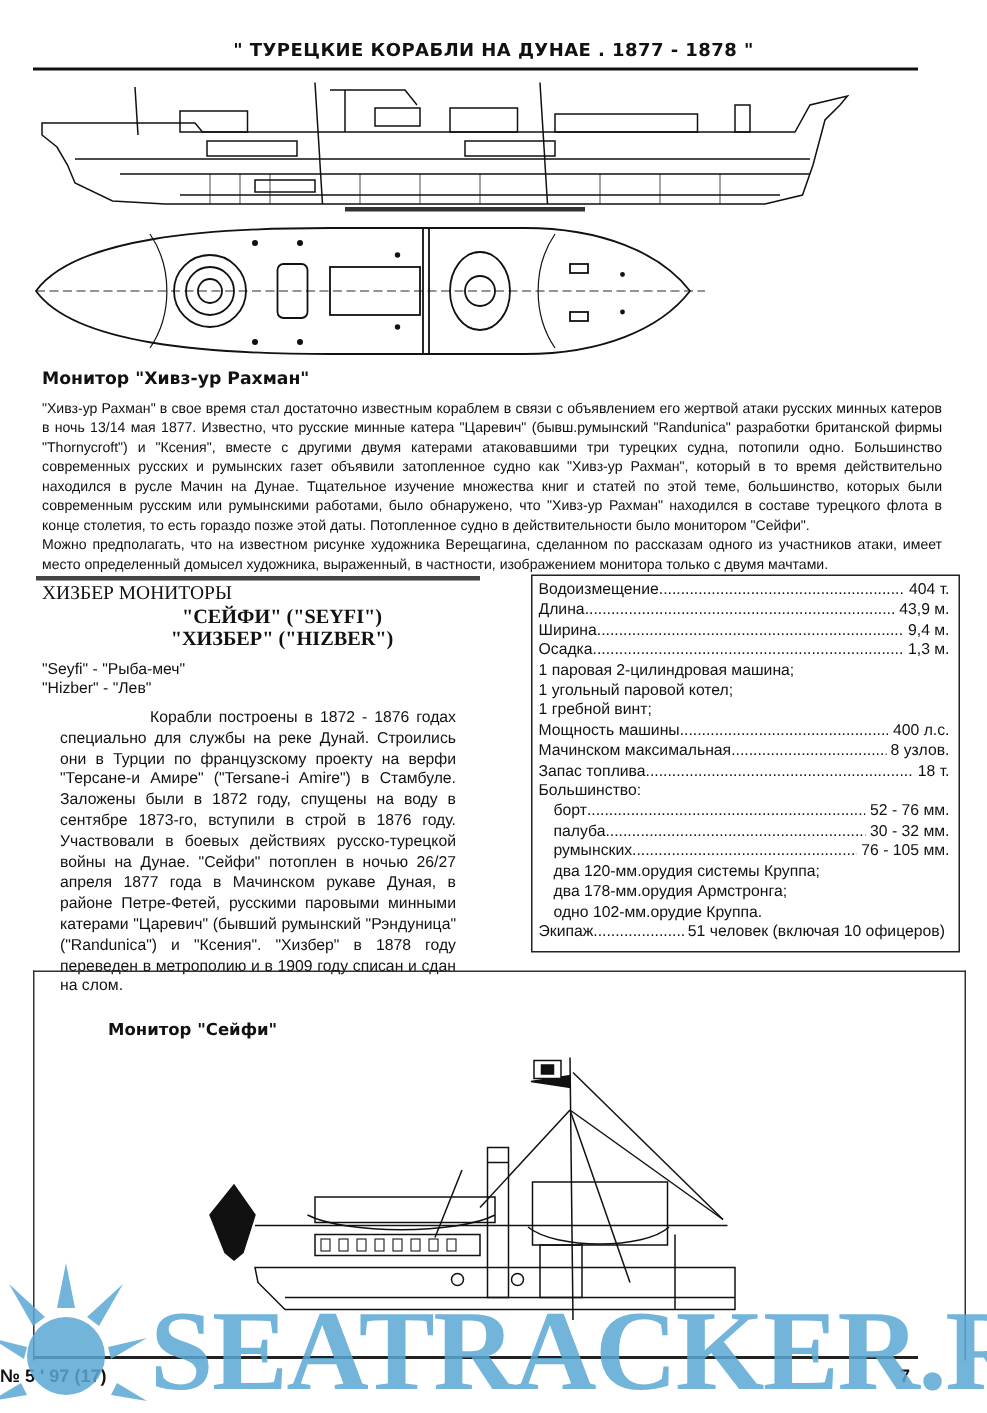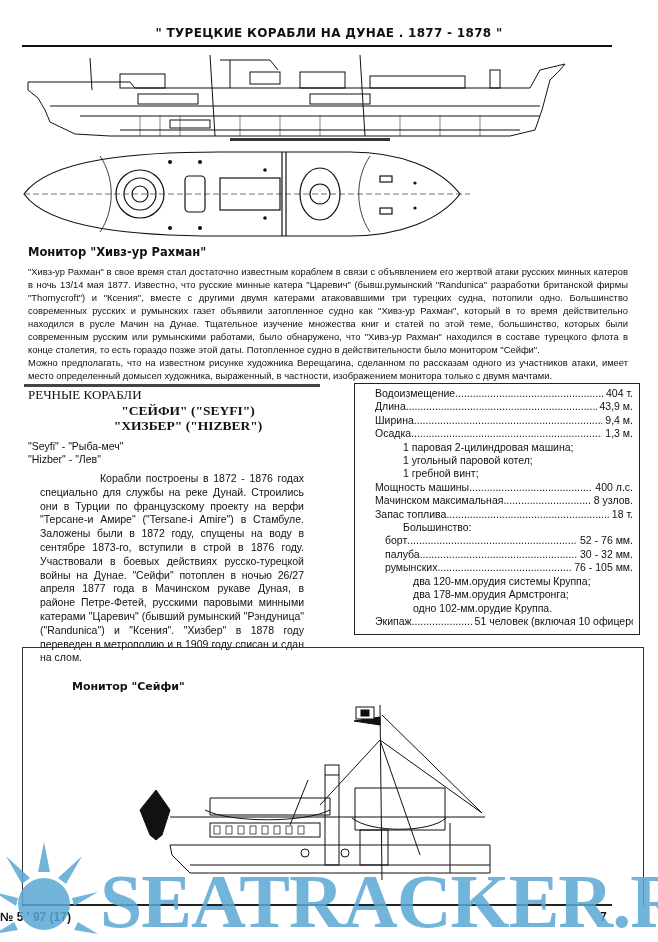--- a/index.html
+++ b/index.html
@@ -10,28 +10,28 @@
   .caption1{position:absolute;top:245px;left:28px;font-size:11.5px;font-weight:bold;font-family:"DejaVu Sans",sans-serif;}
   .intro{position:absolute;top:265px;left:28px;width:600px;font-size:9.4px;line-height:13px;text-align:justify;}
   .intro p{margin:0;}
   .sec-rule{position:absolute;top:384px;left:24px;width:296px;height:3px;background:#444;}
   .sec-head{position:absolute;top:387px;left:28px;width:290px;font-family:"Liberation Serif",serif;}
   .sec-head .kicker{font-size:13px;}
   .sec-head .t{text-align:center;font-weight:bold;font-size:13.5px;line-height:15px;padding-left:30px;}
   .names{position:absolute;top:440px;left:28px;font-size:10.5px;line-height:13px;}
   .body-text{position:absolute;top:460px;left:28px;width:288px;font-size:10.5px;line-height:13.8px;text-align:justify;}
   .body-text p{margin:12px;text-indent:60px;}
-  .specs{position:absolute;top:383px;left:354px;width:286px;height:252px;border:1.5px solid #222;box-sizing:border-box;padding:3px 6px 0 20px;font-size:10.5px;line-height:13.4px;}
+  .specs{position:absolute;top:383px;left:354px;width:286px;height:252px;border:1.5px solid #222;box-sizing:border-box;padding:3px 6px 0 4px;font-size:10.5px;line-height:13.4px;}
   .row{display:flex;white-space:nowrap;overflow:hidden;}
   .row .lbl{flex:0 0 auto;}
   .row .dots{flex:1 1 auto;overflow:hidden;white-space:nowrap;}
   .row .dots::before{content:" ....................................................................................................";}
   .row .val{flex:0 0 auto;padding-left:3px;}
   .ind{padding-left:10px;}
-  .plain{white-space:nowrap;margin-left:28px;}
+  .plain{white-space:nowrap;}
   .frame{position:absolute;top:647px;left:22px;width:622px;height:260px;border:1.5px solid #333;border-bottom:none;box-sizing:border-box;}
   .caption2{position:absolute;top:680px;left:72px;font-size:11px;font-weight:bold;font-family:"DejaVu Sans",sans-serif;}
   .footer-rule{position:absolute;top:904px;left:22px;width:590px;height:1.5px;background:#222;}
   .footer-issue{position:absolute;top:910px;left:0;font-size:12px;font-weight:bold;}
   .footer-page{position:absolute;top:910px;left:600px;font-size:12px;font-weight:bold;}
   .watermark{position:absolute;top:858px;left:100px;font-family:"Liberation Serif",serif;font-size:76px;font-weight:bold;color:#5aa8d4;opacity:0.85;letter-spacing:-1px;white-space:nowrap;}
   .sun{position:absolute;top:842px;left:-6px;}
 </style>
 </head>
 <body>
@@ -105,21 +105,21 @@
 
 <div class="caption1">Монитор "Хивз-ур Рахман"</div>
 
 <div class="intro">
   <p>"Хивз-ур Рахман" в свое время стал достаточно известным кораблем в связи с объявлением его жертвой атаки русских минных катеров в ночь 13/14 мая 1877. Известно, что русские минные катера "Царевич" (бывш.румынский "Randunica" разработки британской фирмы "Thornycroft") и "Ксения", вместе с другими двумя катерами атаковавшими три турецких судна, потопили одно. Большинство современных русских и румынских газет объявили затопленное судно как "Хивз-ур Рахман", который в то время действительно находился в русле Мачин на Дунае. Тщательное изучение множества книг и статей по этой теме, большинство, которых были современным русским или румынскими работами, было обнаружено, что "Хивз-ур Рахман" находился в составе турецкого флота в конце столетия, то есть гораздо позже этой даты. Потопленное судно в действительности было монитором "Сейфи".</p>
   <p>Можно предполагать, что на известном рисунке художника Верещагина, сделанном по рассказам одного из участников атаки, имеет место определенный домысел художника, выраженный, в частности, изображением монитора только с двумя мачтами.</p>
 </div>
 
 <div class="sec-rule"></div>
 <div class="sec-head">
-  <div class="kicker">РЕЧНЫЕ КОРАБЛИ</div>
+  <div class="kicker">ХИЗБЕР МОНИТОРЫ</div>
   <div class="t">"СЕЙФИ" ("SEYFI")</div>
   <div class="t">"ХИЗБЕР" ("HIZBER")</div>
 </div>
 
 <div class="names">
   <div>"Seyfi"  -  "Рыба-меч"</div>
   <div>"Hizber"  - "Лев"</div>
 </div>
 
 <div class="body-text">

